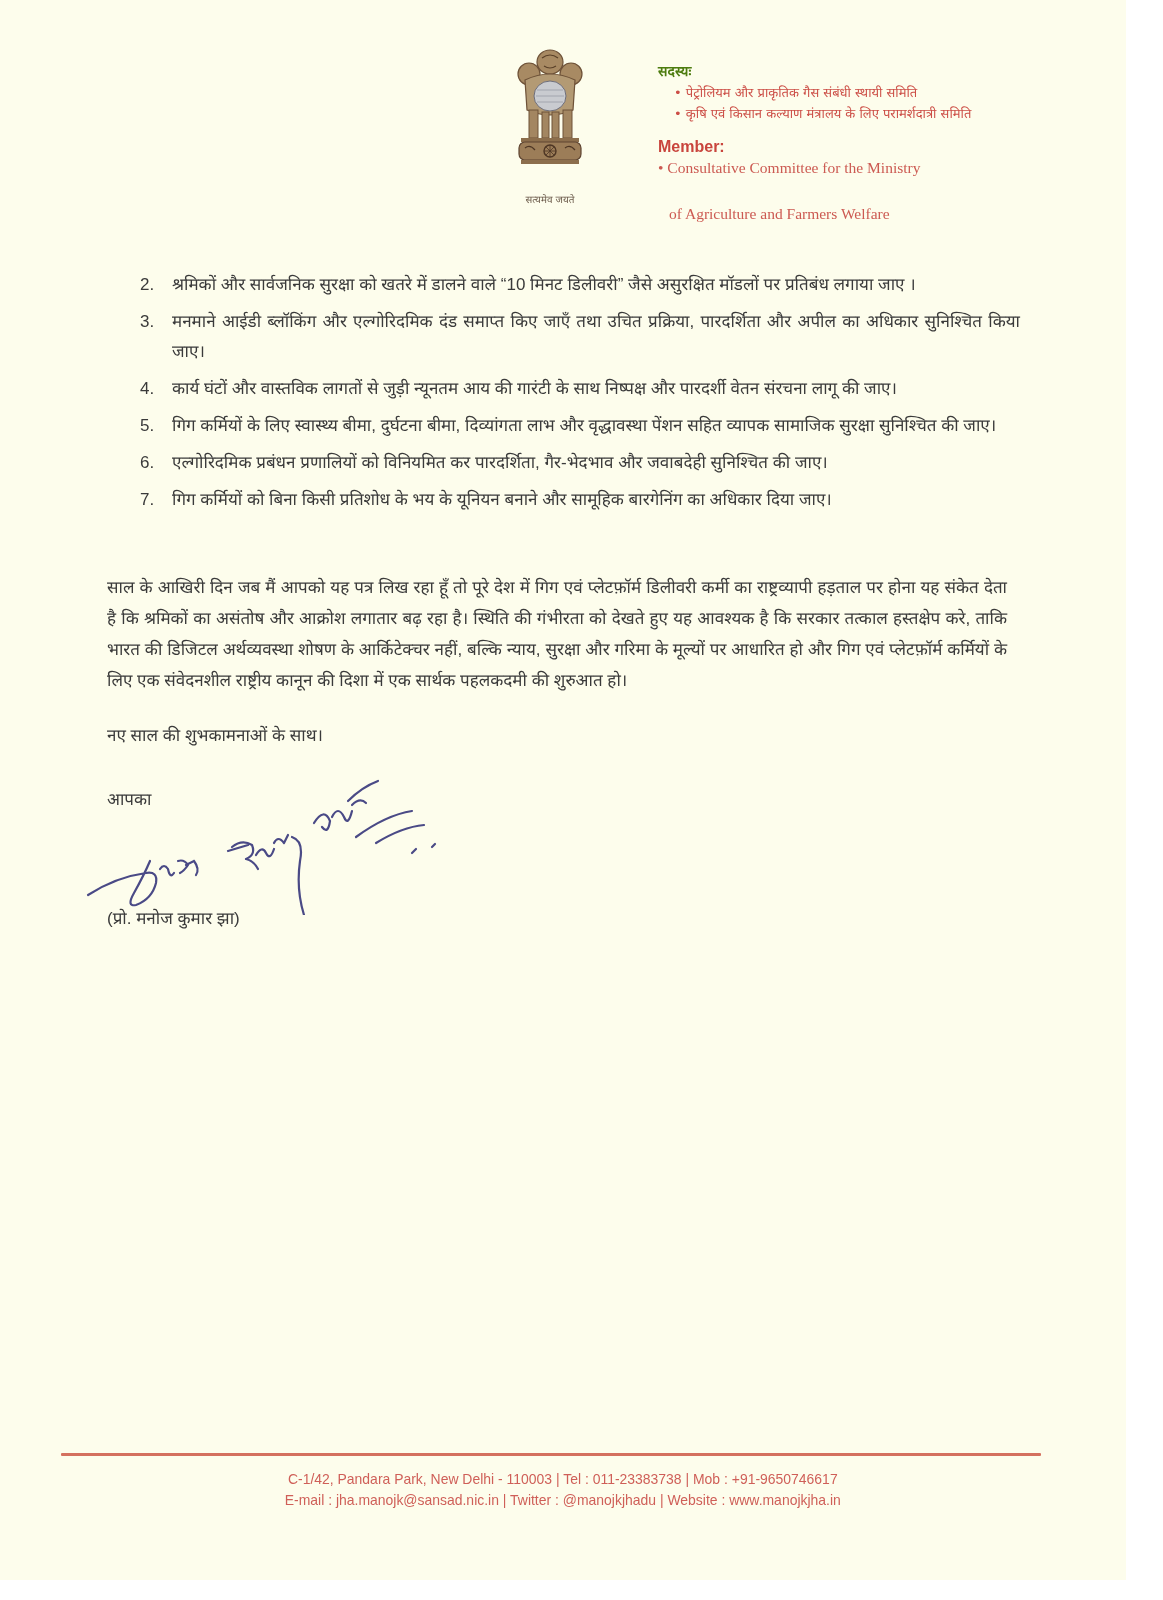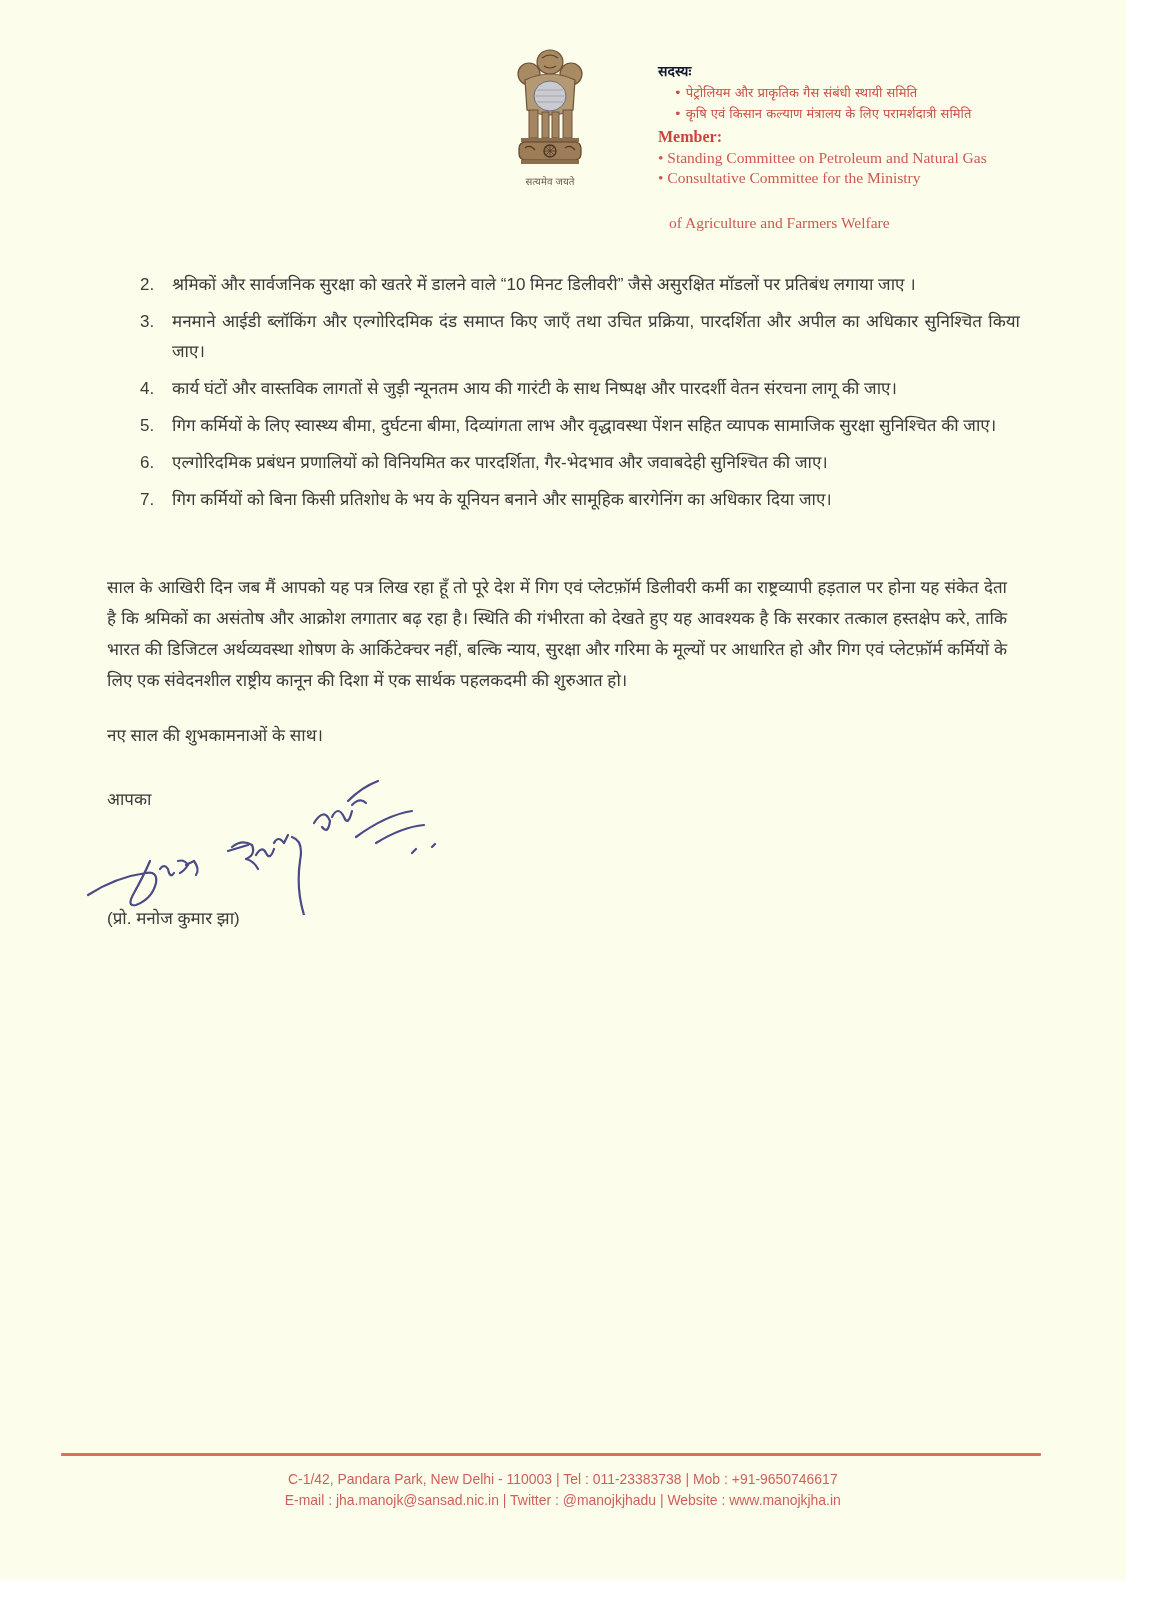--- a/index.html
+++ b/index.html
@@ -33,32 +33,32 @@
     }
     .lh-eng-sub {
       font-family: "Liberation Serif", serif; font-weight: bold;
       font-size: 15px; line-height: 22px; margin-top: 0px; color: #c9524a;
       transform: scaleX(0.9); transform-origin: center;
     }
 
     .emblem { position: absolute; left: 505px; top: 44px; width: 90px; height: 150px; text-align: center; }
     .emblem svg { display: block; margin: 0 auto; }
     .emblem-motto {
-      font-family: "DejaVu Sans", sans-serif; font-size: 10px; color: #6b5a4a; margin-top: 2px;
+      font-family: "DejaVu Sans", sans-serif; font-size: 10px; color: #6b5a4a; margin-top: 20px;
     }
 
     .lh-right { position: absolute; left: 658px; top: 62px; width: 420px; color: #c8473f; }
     .lh-right .hdr-hi {
-      font-family: Liberation Serif, serif; font-weight: bold; font-size: 14px; line-height: 20px; color: #0f172a;
+      font-family: Liberation Serif, serif; font-weight: bold; font-size: 14px; line-height: 20px; color: #4d7c0f;
     }
     .lh-right .item-hi {
       font-family: "DejaVu Sans", sans-serif; font-size: 13px; line-height: 21px; color: #cc4e46; margin-left: 16px;
     }
     .lh-right .hdr-en {
-      font-family: Liberation Serif, serif; font-weight: bold; font-size: 16px; line-height: 22px; margin-top: 2px; color: #c9453d;
+      font-family: Liberation Sans, sans-serif; font-weight: bold; font-size: 16px; line-height: 22px; margin-top: 12px; color: #c9453d;
     }
     .lh-right .item-en {
       font-family: "Liberation Serif", serif; font-size: 15.5px; line-height: 19.5px; color: #cc5a52;
     }
     .lh-right .item-en.cont { padding-left: 11px; margin-top: 26px; }
 
     
     .body-text {
       font-family: "Liberation Sans", sans-serif;
       color: #3a3a3a;
@@ -117,21 +117,20 @@
       <rect x="10" y="116" width="58" height="4" fill="#8c6e4c"></rect>
     </svg>
     <div class="emblem-motto">सत्यमेव जयते</div>
   </div>
 
   <div class="lh-right">
     <div class="hdr-hi">सदस्यः</div>
     <div class="item-hi">• पेट्रोलियम और प्राकृतिक गैस संबंधी स्थायी समिति</div>
     <div class="item-hi">• कृषि एवं किसान कल्याण मंत्रालय के लिए परामर्शदात्री समिति</div>
     <div class="hdr-en">Member:</div>
-    <div class="item-en">• Standing Committee on Petroleum and Natural Gas</div>
     <div class="item-en">• Consultative Committee for the Ministry</div>
     <div class="item-en cont">of Agriculture and Farmers Welfare</div>
   </div>
 
   <div class="list body-text">
     <div class="list-item">
       <span class="list-num">2.</span>
       <span class="list-txt">श्रमिकों और सार्वजनिक सुरक्षा को खतरे में डालने वाले “10 मिनट डिलीवरी” जैसे असुरक्षित मॉडलों पर प्रतिबंध लगाया जाए ।</span>
     </div>
     <div class="list-item">

